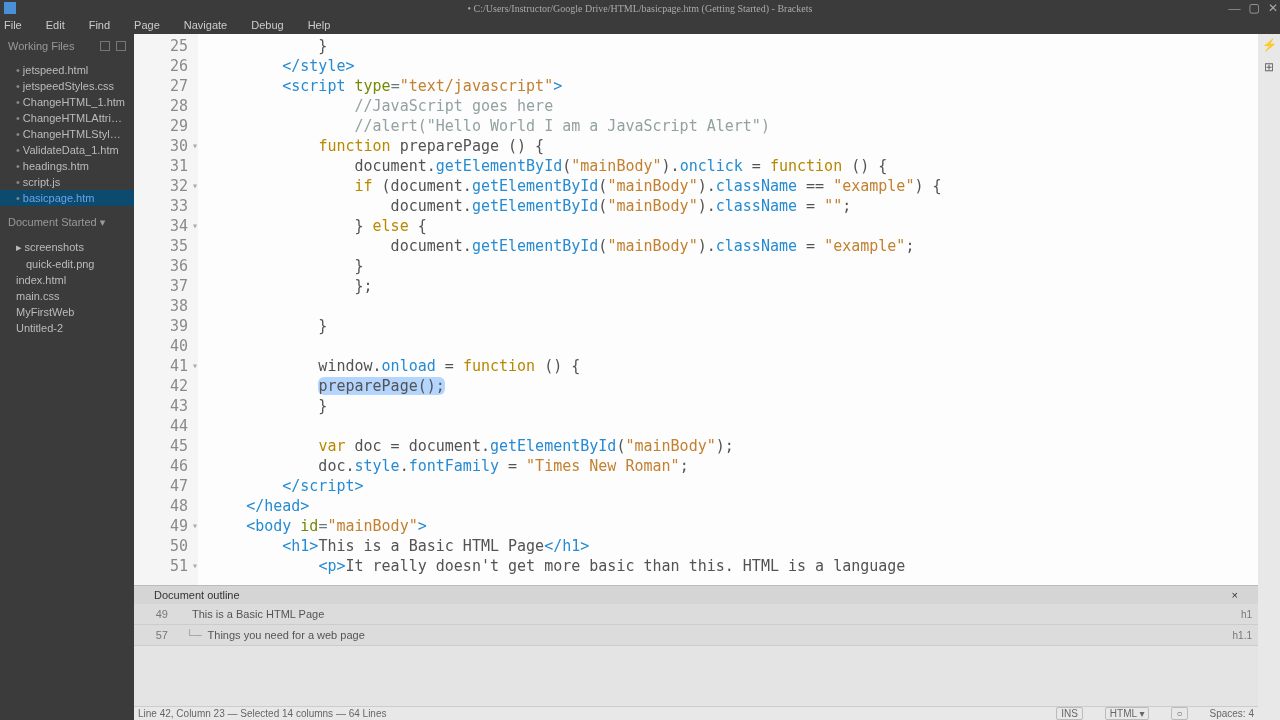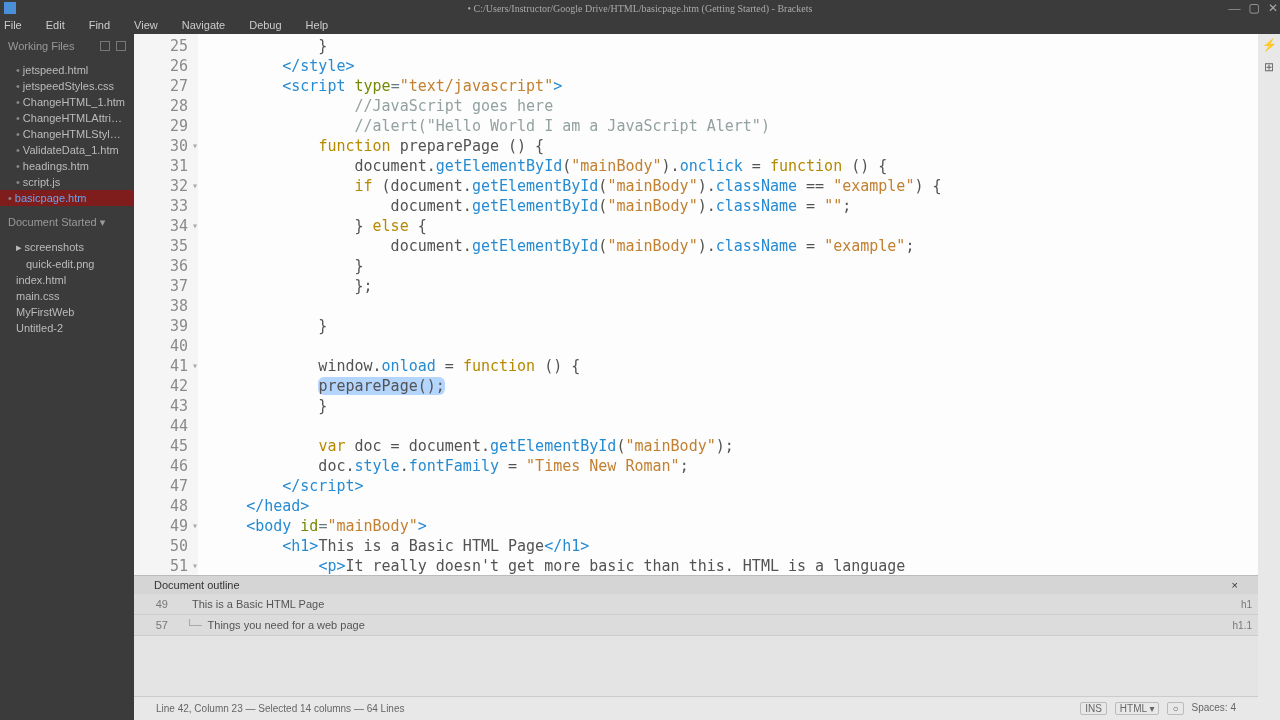--- a/index.html
+++ b/index.html
@@ -62,23 +62,22 @@
 }
 .sidebar-item {
   padding: 2px 8px 2px 16px;
   color: #bbb;
   white-space: nowrap;
   overflow: hidden;
   text-overflow: ellipsis;
   cursor: default;
 }
 .sidebar-item.active {
-  background: #7f1d1d;
+  background: #0c4a6e;
   color: #6ba3e8;
-  padding-left: 8px;
 }
 .sidebar-item.dot::before {
   content: "•";
   margin-right: 3px;
   color: #888;
 }
 .sidebar-sub { padding-left: 26px; }
 .editor-area {
   flex: 1;
   display: flex;
@@ -146,31 +145,31 @@
   align-items: center;
   font-size: 11px;
   padding: 4px 6px;
   border-bottom: 1px solid #ccc;
   color: #555;
 }
 .outline-ln { width: 28px; text-align: right; margin-right: 18px; color: #777; }
 .outline-tree { color: #999; margin-right: 6px; }
 .outline-tag { margin-left: auto; color: #777; font-size: 10px; }
 .statusbar {
-  height: 24px;
+  height: 14px;
   background: #e8e8e8;
   border-top: 1px solid #ccc;
   display: flex;
   align-items: center;
   font-size: 10px;
   color: #666;
-  padding: 0 22px;
+  padding: 0 4px;
   justify-content: space-between;
 }
-.status-right { display: flex; gap: 8px; }
+.status-right { display: flex; gap: 22px; align-items: center; }
 .status-btn { border: 1px solid #bbb; padding: 0 4px; border-radius: 2px; }
 .right-rail {
   width: 22px;
   background: #e8e8e8;
   display: flex;
   flex-direction: column;
   align-items: center;
   padding-top: 4px;
   gap: 8px;
 }
@@ -188,21 +187,21 @@
     <span>—</span>
     <span>▢</span>
     <span>✕</span>
   </div>
 </div>
 
 <div class="menubar">
   <span>File</span>
   <span>Edit</span>
   <span>Find</span>
-  <span>View</span>
+  <span>Page</span>
   <span>Navigate</span>
   <span>Debug</span>
   <span>Help</span>
 </div>
 
 <div class="main">
   <div class="sidebar">
     <div class="sidebar-header">
       <span>Working Files</span>
       <span class="header-icons">

